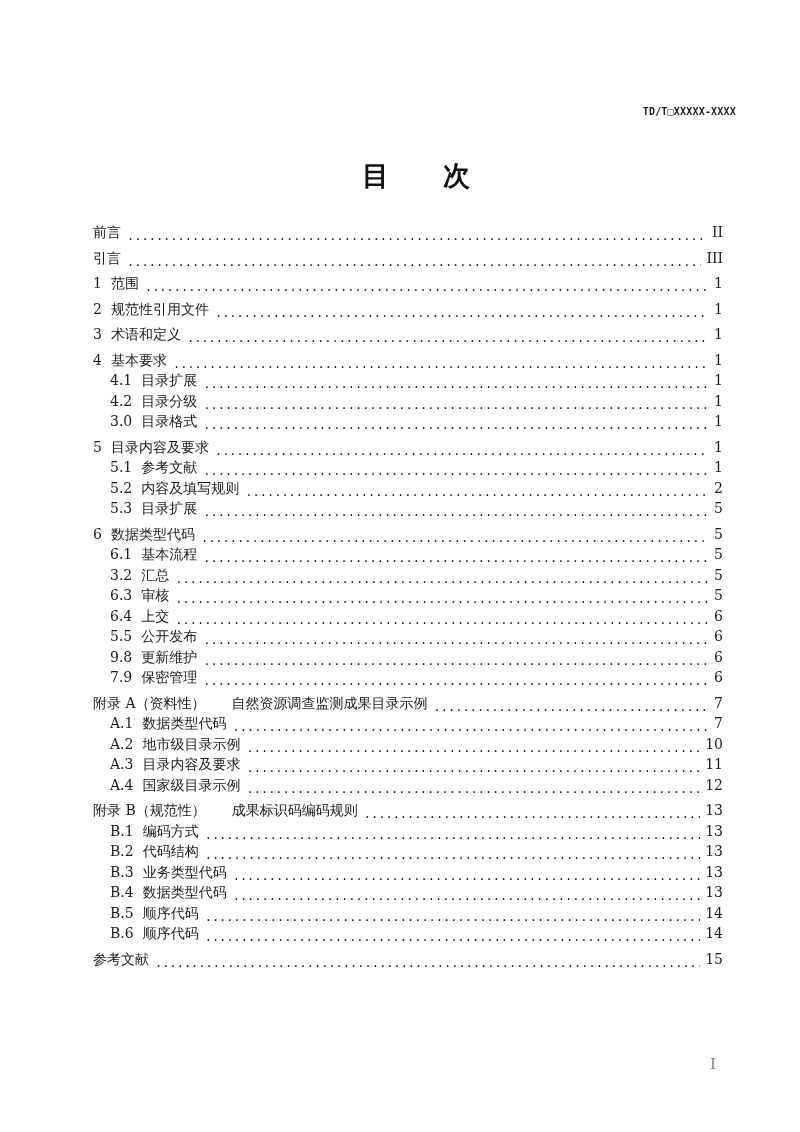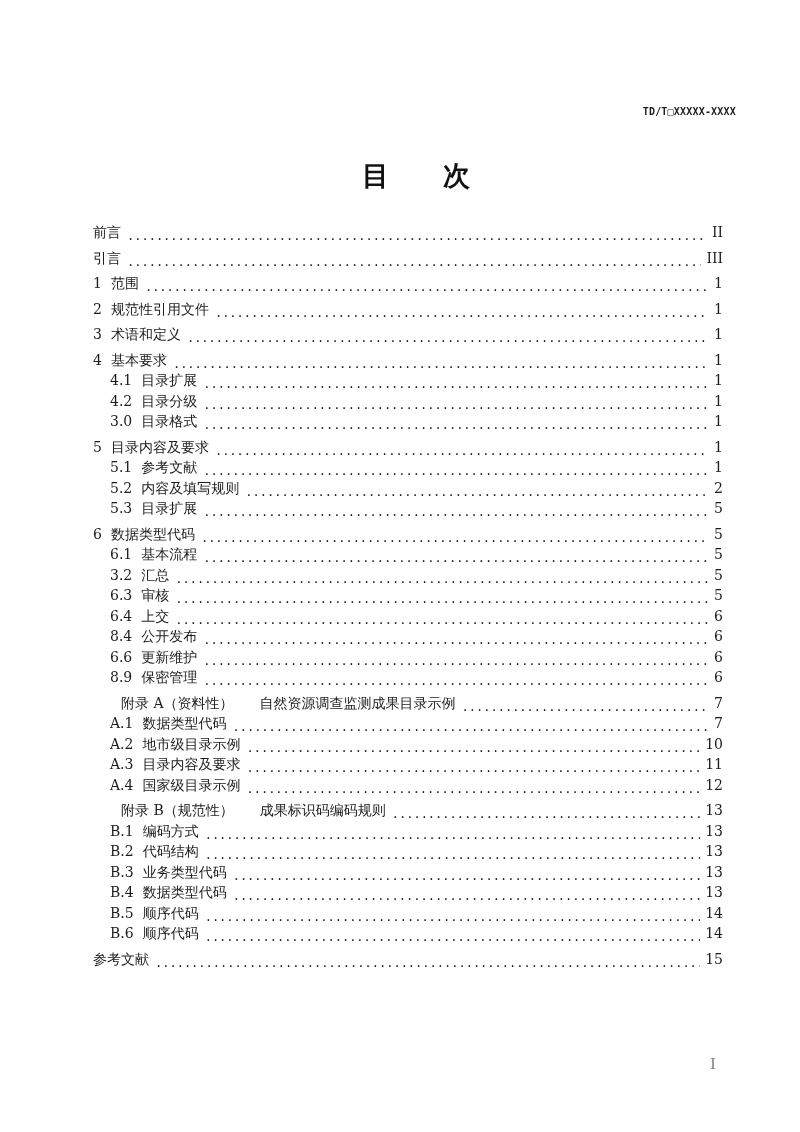--- a/index.html
+++ b/index.html
@@ -21,21 +21,21 @@
   }
   .toc{
     position:absolute;left:93px;top:224px;width:630px;
     font-size:14px;
   }
   .toc-row{display:flex;align-items:flex-start;height:20.5px;}
   .toc-row.lvl0{margin-top:5px;}
   .toc-row:first-child{margin-top:0;}
   .toc-row.lvl1{padding-left:17px;}
   .num{margin-right:9px;white-space:pre;}
-  .num.wide{margin-right:26px;margin-left:28px;}
+  .num.wide{margin-right:26px;}
   .label{white-space:pre;}
   .dots{
     flex:1;min-width:0;overflow:hidden;white-space:nowrap;
     margin:5px 3px 0 6px;
     font-family:"DejaVu Sans Mono","Liberation Mono",monospace;
     font-size:12px;letter-spacing:0;color:#222;
   }
   .pagenum{white-space:pre;margin-left:2px;}
   .footer-num{
     position:absolute;top:1055px;left:698px;width:30px;
@@ -150,33 +150,33 @@
       <span class="dots">................................................................................................................................................................................................................................................</span>
       <span class="pagenum">5</span>
     </div>
     <div class="toc-row lvl1">
       <span class="num">6.4</span>
       <span class="label">上交</span>
       <span class="dots">................................................................................................................................................................................................................................................</span>
       <span class="pagenum">6</span>
     </div>
     <div class="toc-row lvl1">
-      <span class="num">8.4</span>
+      <span class="num">5.5</span>
       <span class="label">公开发布</span>
       <span class="dots">................................................................................................................................................................................................................................................</span>
       <span class="pagenum">6</span>
     </div>
     <div class="toc-row lvl1">
-      <span class="num">6.6</span>
+      <span class="num">9.8</span>
       <span class="label">更新维护</span>
       <span class="dots">................................................................................................................................................................................................................................................</span>
       <span class="pagenum">6</span>
     </div>
     <div class="toc-row lvl1">
-      <span class="num">8.9</span>
+      <span class="num">7.9</span>
       <span class="label">保密管理</span>
       <span class="dots">................................................................................................................................................................................................................................................</span>
       <span class="pagenum">6</span>
     </div>
     <div class="toc-row lvl0">
       <span class="num wide">附录 A（资料性）</span>
       <span class="label">自然资源调查监测成果目录示例</span>
       <span class="dots">................................................................................................................................................................................................................................................</span>
       <span class="pagenum">7</span>
     </div>

